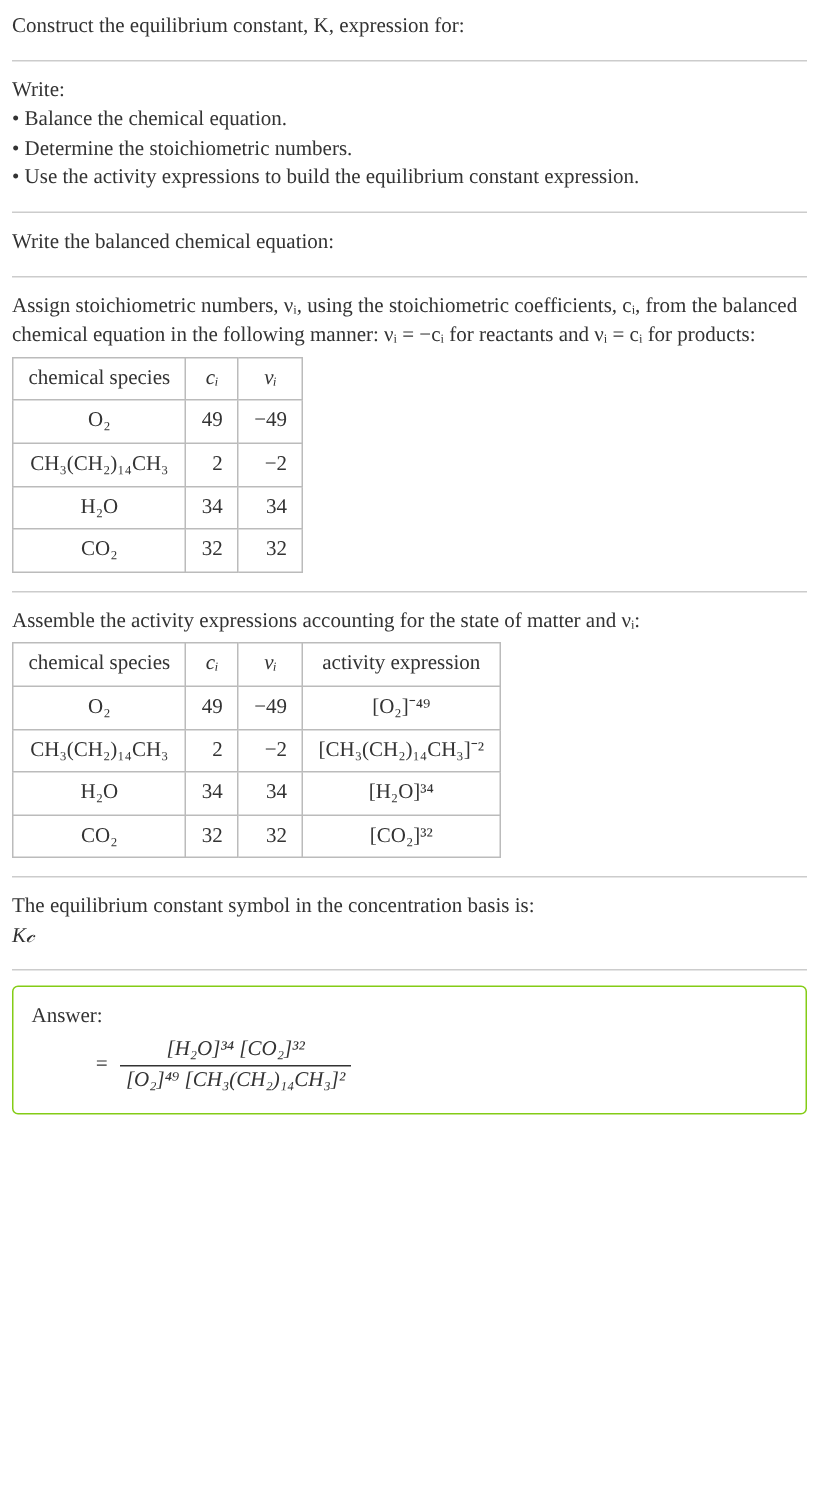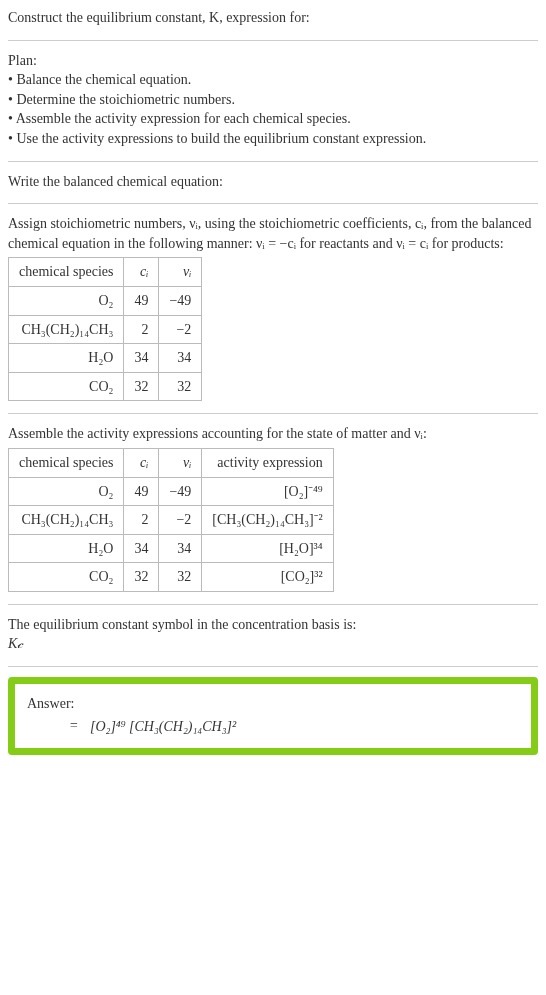--- a/index.html
+++ b/index.html
@@ -23,29 +23,29 @@
 .italic {
   font-style: italic;
 }
 table {
   border-collapse: collapse;
   margin-top: 4px;
 }
 th, td {
   border: 1px solid #bbb;
   padding: 4px 10px;
-  text-align: right;
+  text-align: center;
   font-weight: normal;
 }
 td.num {
   text-align: right;
   margin-top: 36px;
 }
 .answer-box {
-  border: 7px solid #84cc16;
+  border: 1px solid #84cc16;
   border-radius: 4px;
   padding: 10px 12px;
   margin-top: 6px;
 }
 .frac {
   display: inline-block;
   vertical-align: middle;
   text-align: center;
   margin: 0 4px;
 }
@@ -67,24 +67,23 @@
 </style>
 </head>
 <body>
 
 <div class="section">
   <div><span>Construct the equilibrium constant, K, expression for:</span></div>
 </div>
 <hr>
 
 <div class="section">
-  <div>Plan:</div>
+  <div>Write:</div>
   <div>• Balance the chemical equation.</div>
   <div>• Determine the stoichiometric numbers.</div>
-  <div>• Assemble the activity expression for each chemical species.</div>
   <div>• Use the activity expressions to build the equilibrium constant expression.</div>
 </div>
 <hr>
 
 <div class="section">
   <div>Write the balanced chemical equation:</div>
 </div>
 <hr>
 
 <div class="section">
@@ -166,18 +165,19 @@
 </div>
 <hr>
 
 <div class="section">
   <div class="answer-box">
     <div>Answer:</div>
     <div class="indent">
       <div class="eqline italic" style="padding-left:18px;">
         <span>= </span>
         <span class="frac">
+          <span class="num">[H₂O]³⁴ [CO₂]³²</span>
           <span class="den">[O₂]⁴⁹ [CH₃(CH₂)₁₄CH₃]²</span>
         </span>
       </div>
     </div>
   </div>
 </div>
 
 </body></html>

